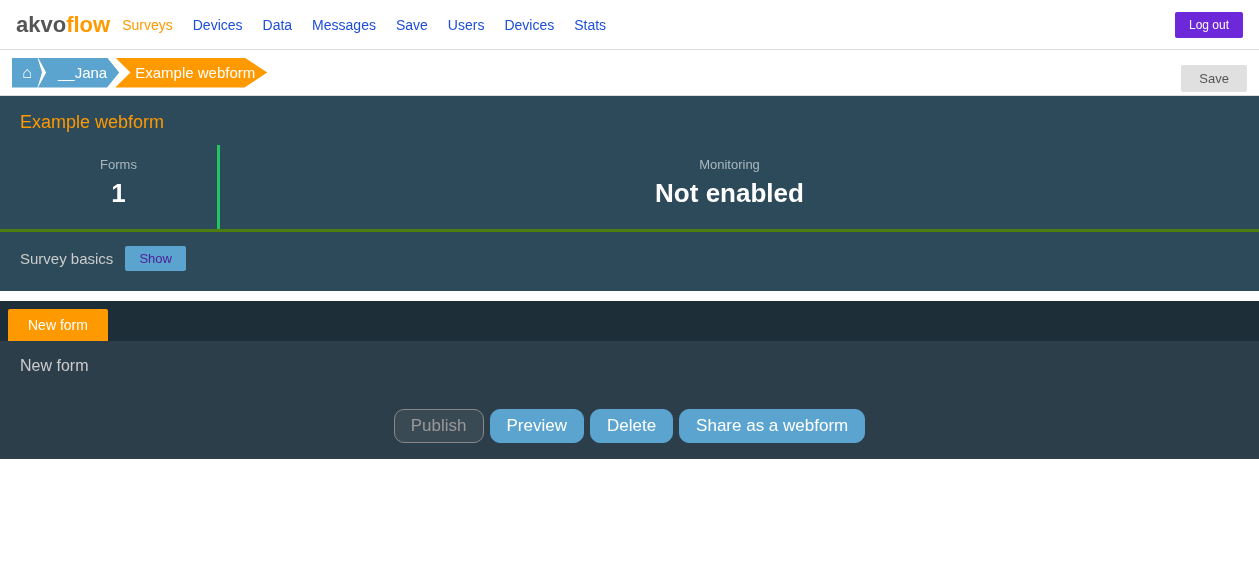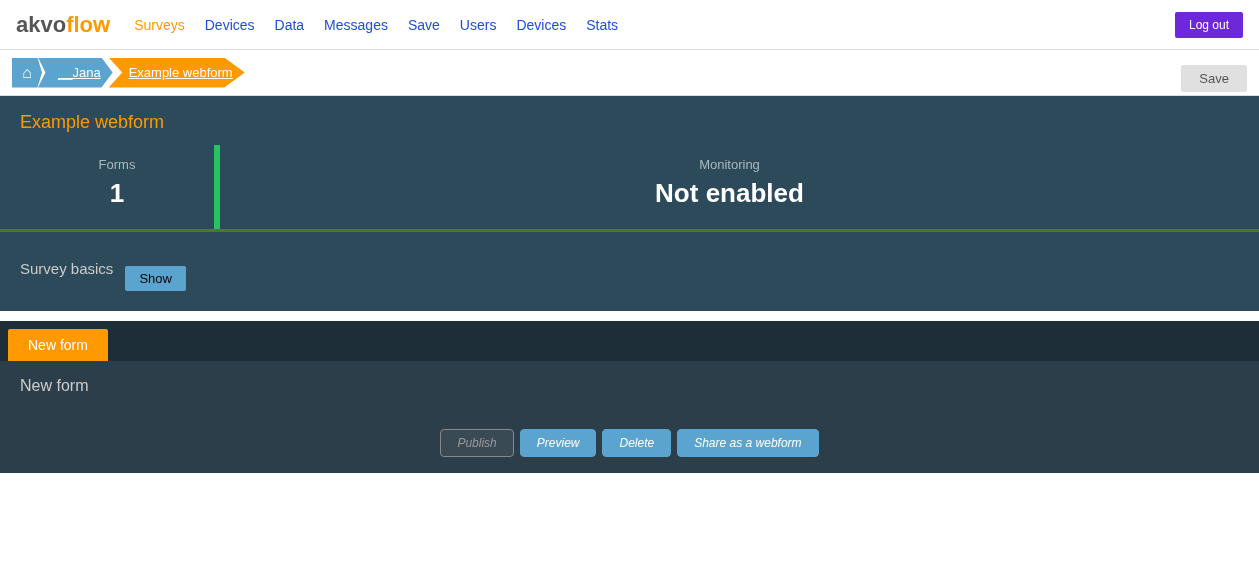--- a/index.html
+++ b/index.html
@@ -11,21 +11,21 @@
       align-items: center;
       justify-content: space-between;
       background: #fff;
       border-bottom: 1px solid #ddd;
       padding: 0 16px;
       height: 50px;
     }
     .navbar-left {
       display: flex;
       align-items: center;
-      gap: 24px;
+      gap: 12px;
     }
     .logo {
       font-size: 22px;
       font-weight: bold;
       color: #333;
     }
     .logo span.akvo { color: #555; }
     .logo span.flow { color: #f90; }
     .nav-links {
       display: flex;
@@ -76,25 +76,24 @@
       clip-path: polygon(0 0, 85% 0, 100% 50%, 85% 100%, 0 100%);
       font-size: 16px;
     }
     .bc-item {
       background: #5ba4cf;
       color: #fff;
       padding: 5px 12px 5px 20px;
       margin-left: -4px;
       cursor: pointer;
       clip-path: polygon(0 0, 85% 0, 100% 50%, 85% 100%, 0 100%, 10% 50%);
-      font-size: 13px;
+      font-size: 15px;
       height: 30px;
       display: flex;
       align-items: center;
-      text-decoration: underline;
     }
     .bc-item.current {
       background: #f90;
       color: #fff;
     }
     .btn-save {
       background: #e0e0e0;
       color: #555;
       border: none;
       padding: 6px 18px;
@@ -119,21 +118,21 @@
     .survey-stats {
       display: flex;
       gap: 0;
     }
     .stat-block {
       flex: 1;
       text-align: center;
       padding: 12px 20px 20px;
     }
     .stat-block:first-child {
-      border-right: 6px solid #22c55e;
+      border-right: 3px solid #22c55e;
       max-width: 200px;
     }
     .stat-label {
       color: #aab8c0;
       font-size: 13px;
       margin-bottom: 6px;
     }
     .stat-value {
       font-size: 22px;
       font-weight: bold;
@@ -151,27 +150,26 @@
       display: flex;
       align-items: center;
       gap: 12px;
     }
     .survey-basics-label {
       color: #ccc;
       font-size: 15px;
     }
     .btn-show {
       background: #5ba4cf;
-      color: #000000;
+      color: #4c1d95;
       border: none;
       padding: 5px 14px;
       cursor: pointer;
       font-size: 13px;
       border-radius: 2px;
-      margin-top: 20px;
     }
 
     
     .white-gap {
       background: #fff;
       height: 10px;
     }
 
     
     .forms-section {
@@ -210,25 +208,24 @@
     .form-actions {
       background: #2c3e4a;
       display: flex;
       justify-content: center;
       align-items: center;
       gap: 6px;
       padding: 8px 0 16px;
     }
     .btn-action {
       padding: 6px 16px;
-      font-size: 12px;
-      cursor: pointer;
-      border-radius: 4px;
+      font-size: 17px;
+      cursor: pointer;
+      border-radius: 10px;
       border: 1px solid #666;
-      font-style: italic;
     }
     .btn-publish {
       background: #3a4a54;
       color: #999;
       border-color: #888;
     }
     .btn-preview {
       background: #5ba4cf;
       color: #fff;
       border-color: #5ba4cf;

